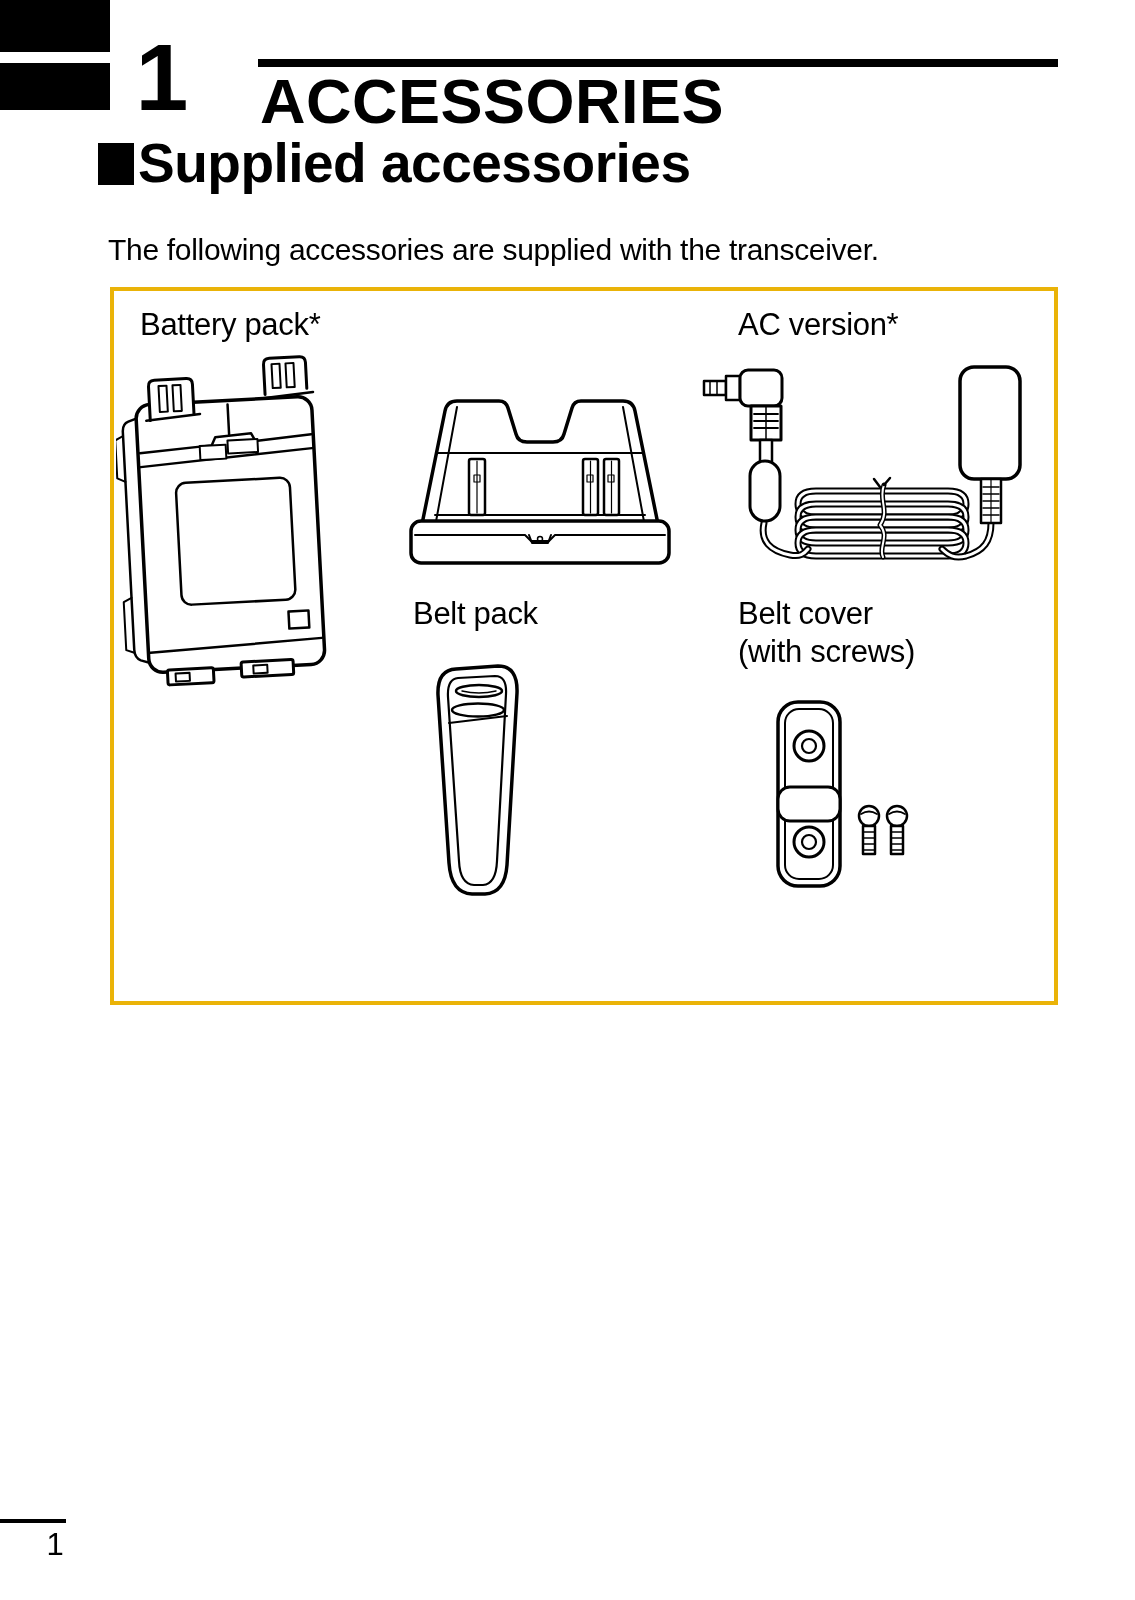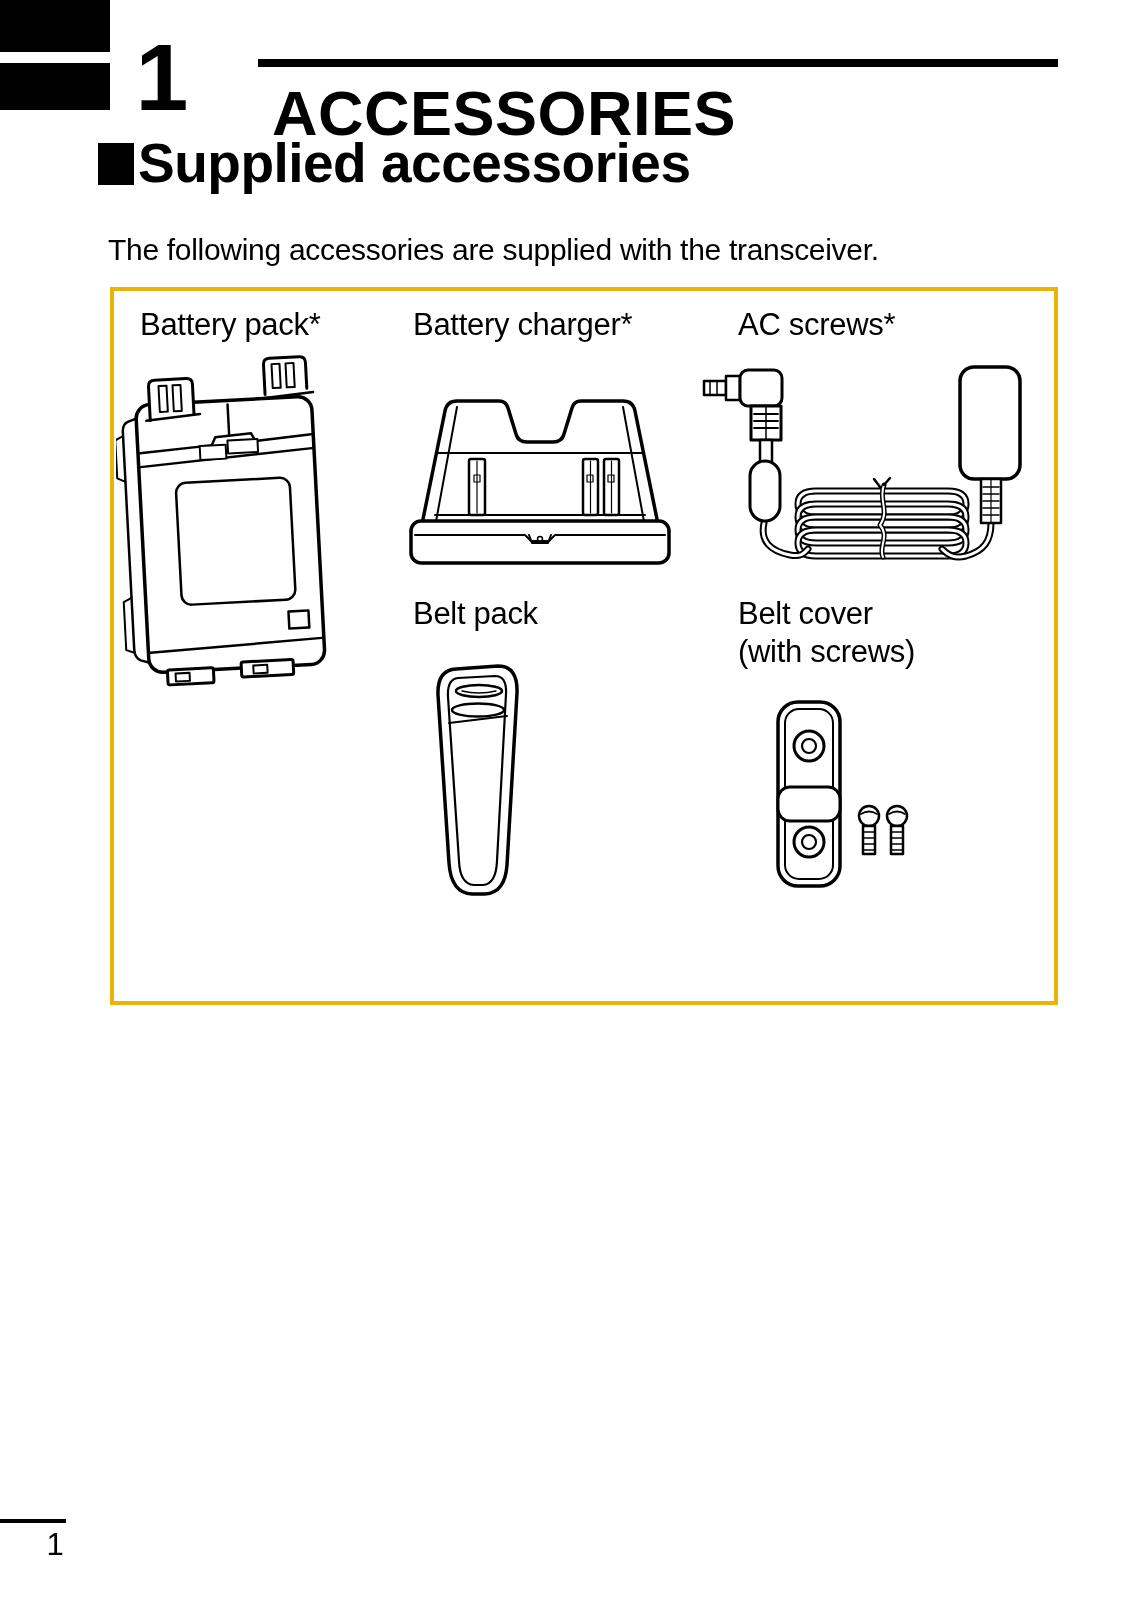--- a/index.html
+++ b/index.html
@@ -11,21 +11,21 @@
   .abs{position:absolute;}
   .tab{background:#000;}
   .tab1{left:0;top:0;width:110px;height:52px;}
   .tab2{left:0;top:63px;width:110px;height:47px;}
   .chapter-number{
     left:124px;top:30px;width:74px;text-align:center;
     font-size:95px;font-weight:700;line-height:1.0;letter-spacing:-2px;
   }
   .title-rule{left:258px;top:59px;width:800px;height:8px;background:#000;}
   .chapter-title{
-    left:256px;top:66px;margin:16px;font-size:63px;font-weight:700;letter-spacing:0.5px;line-height:1.0;
+    left:256px;top:66px;margin:4px;font-size:63px;font-weight:700;letter-spacing:0.5px;line-height:1.0;
   }
   .section-title{
     left:98px;top:136px;margin:0;display:flex;align-items:center;gap:4px;
     font-size:55px;font-weight:700;letter-spacing:-0.5px;line-height:1.0;
   }
   .sq{display:inline-block;width:36px;height:42px;background:#000;}
   .intro{left:108px;top:233px;margin:0;font-size:30px;letter-spacing:-0.3px;text-align:center;}
   .acc-box{
     left:110px;top:287px;width:948px;height:718px;
     border:4px solid #eab308;box-sizing:border-box;
@@ -52,22 +52,21 @@
   <h2 class="abs section-title">
     <span class="sq"></span>
     <span>Supplied accessories</span>
   </h2>
 
   <p class="abs intro">The following accessories are supplied with the transceiver.</p>
 
   <div class="abs acc-box">
 
     <div class="acc-label" style="left:26px;top:16px;">Battery pack*</div>
-    <div class="acc-label" style="left:299px;top:16px;">Battery charger*</div>
-    <div class="acc-label" style="left:624px;top:16px;">AC screws*</div>
+    <div class="acc-label" style="left:624px;top:16px;">AC version*</div>
     <div class="acc-label" style="left:299px;top:305px;">Belt pack</div>
     <div class="acc-label" style="left:624px;top:305px;">Belt cover</div>
     <div class="acc-label" style="left:624px;top:343px;text-align:center;">(with screws)</div>
 
     <svg class="abs" style="left:2px;top:62px;" width="215" height="350" viewBox="0 0 215 350" fill="none" stroke="#000" stroke-linecap="round" stroke-linejoin="round">
       <g transform="rotate(-3 105 175)">
         <path d="M30,60 L18,64 Q12,66 12,74 L12,292 Q12,300 18,303 L30,307" stroke-width="2.5"></path>
         <path d="M12,78 L4,82 L4,120 L12,124" stroke-width="2"></path>
         <path d="M12,240 L4,244 L4,292 L12,295" stroke-width="2"></path>
         <rect x="26" y="48" width="176" height="268" rx="14" fill="#fff" stroke-width="3.5"></rect>

